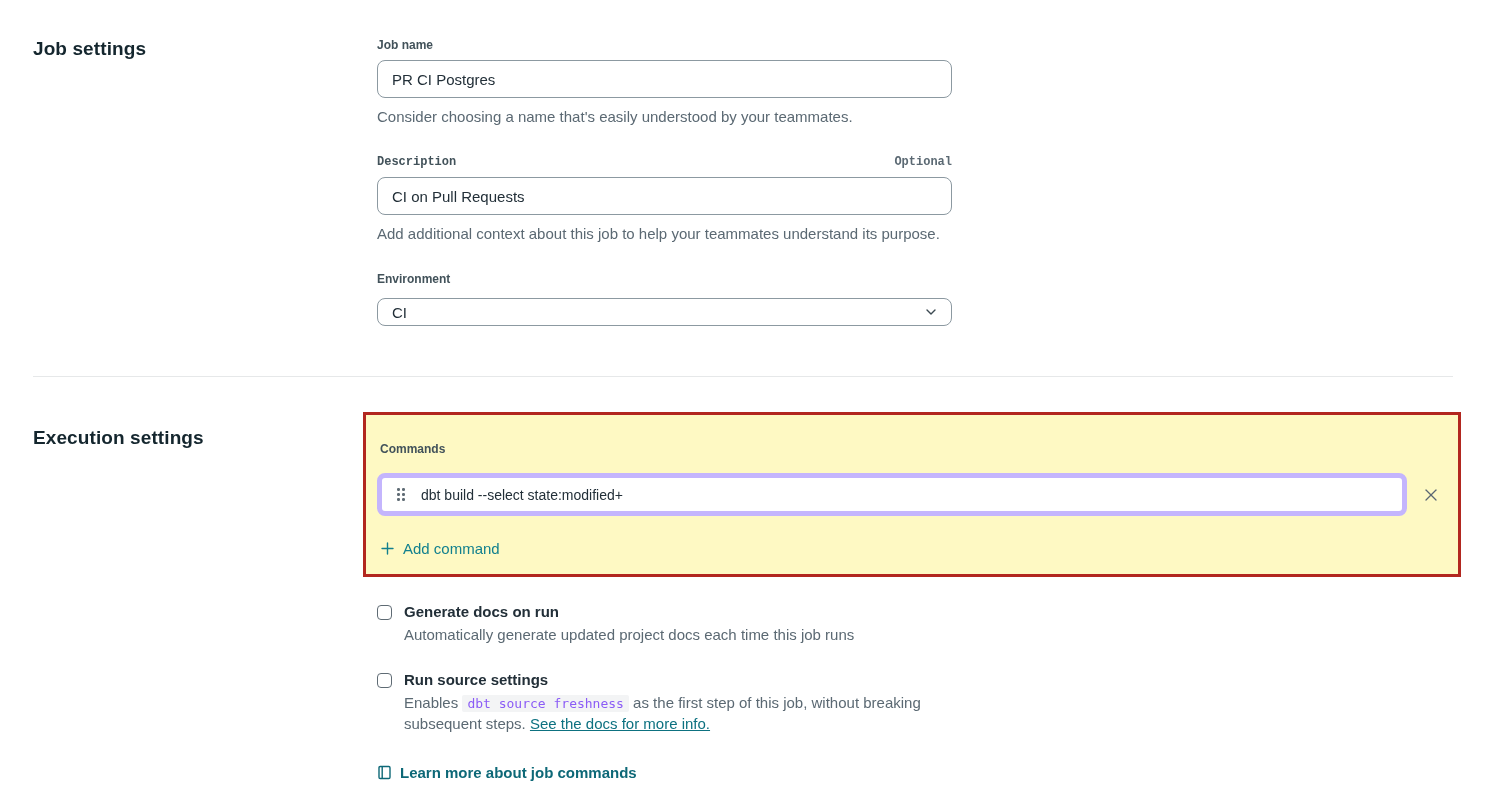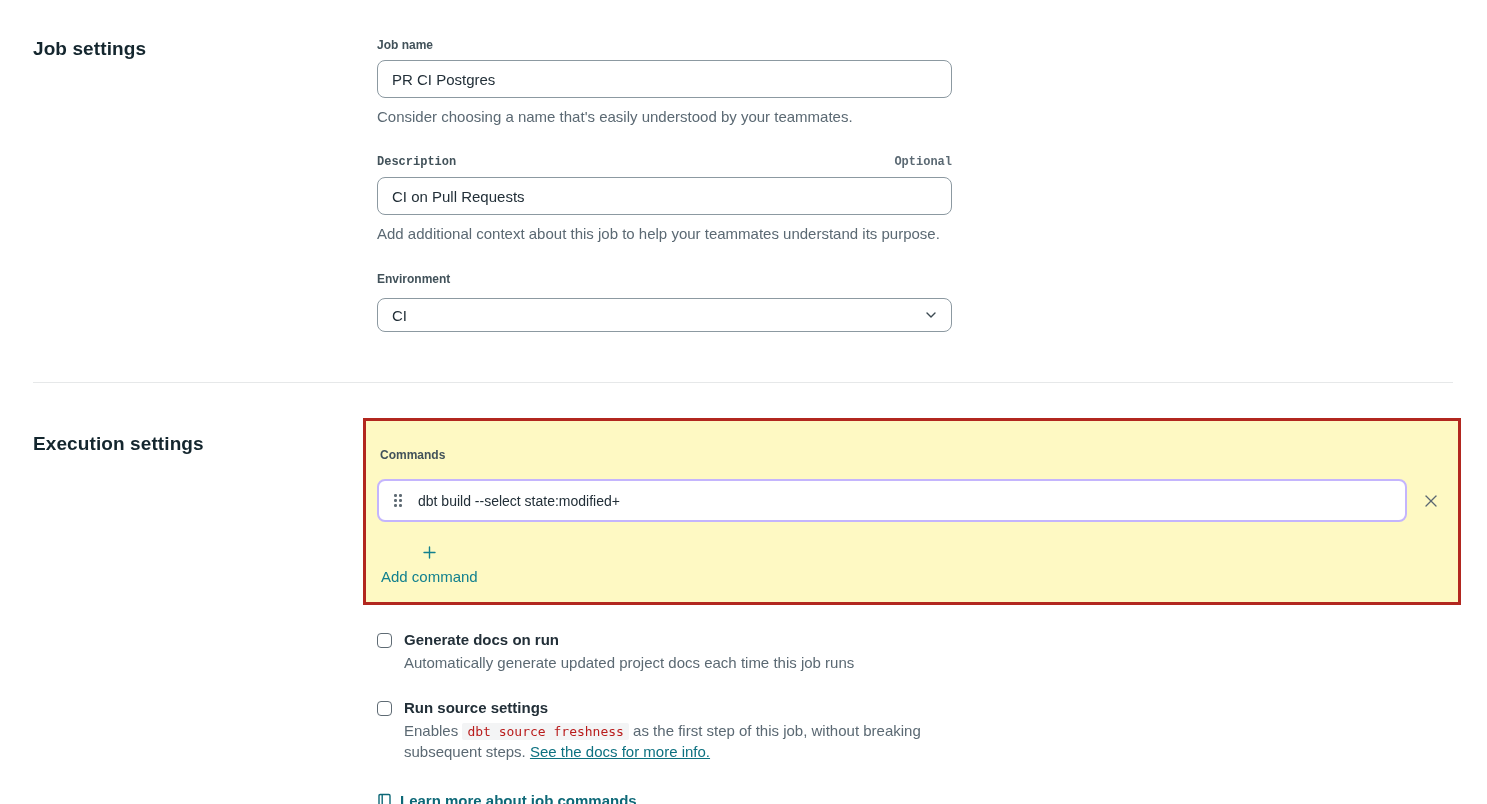--- a/index.html
+++ b/index.html
@@ -69,21 +69,21 @@
     outline: none;
   }
   .helper {
     font-size: 15px;
     color: #5b6973;
     margin-top: 9px;
     line-height: 20px;
   }
   .select-box {
     width: 575px;
-    height: 34px;
+    height: 28px;
     border: 1px solid #8c99a1;
     border-radius: 8px;
     padding: 0 14px 0 14px;
     display: flex;
     align-items: center;
     justify-content: space-between;
     font-size: 15px;
     color: #222f38;
     background: #fff;
     cursor: pointer;
@@ -106,21 +106,21 @@
     margin: 0 0 17px 3px;
   }
   .command-row {
     display: flex;
     align-items: center;
     margin-bottom: 11px;
   }
   .command-input {
     flex: 1;
     height: 43px;
-    border: 2px solid #c4b5fd;
+    border: 5px solid #c4b5fd;
     border-radius: 8px;
     display: flex;
     align-items: center;
     padding: 0 14px 0 15px;
     background: #fff;
   }
   .command-text {
     font-size: 14px;
     color: #222f38;
     margin-left: 16px;
@@ -149,21 +149,20 @@
     display: inline-flex;
     align-items: center;
     gap: 9px;
     background: none; border: none;
     color: #12808e;
     font-size: 15px;
     font-family: "Liberation Sans", "DejaVu Sans", sans-serif;
     margin: 13px 0 6px 4px;
     padding: 0;
     cursor: pointer;
-    flex-direction: column;
   }
 
   
   .check-row {
     display: flex;
     align-items: flex-start;
     margin-top: 27px;
   }
   .check-row:first-of-type { margin-top: 27px; }
   .checkbox {
@@ -188,21 +187,21 @@
   .check-helper {
     font-size: 15px;
     color: #5b6973;
     margin-top: 6px;
     line-height: 20px;
   }
   .code-chip {
     font-family: "DejaVu Sans Mono", "Liberation Mono", monospace;
     font-size: 13px;
     background: #f3f4f5;
-    color: #b91c1c;
+    color: #8b5cf6;
     padding: 1px 5px;
     border-radius: 2px;
   }
   .doc-link {
     color: #0d7180;
     text-decoration: underline;
     cursor: pointer;
   }
   .learn-more {
     display: inline-flex;

